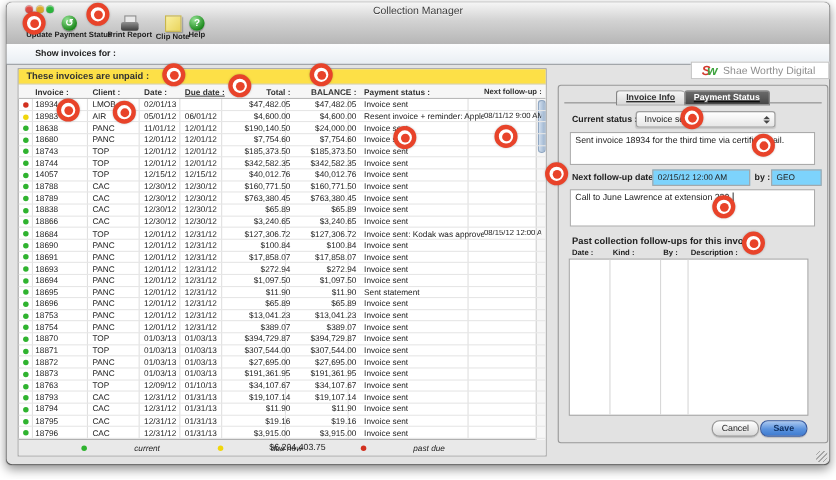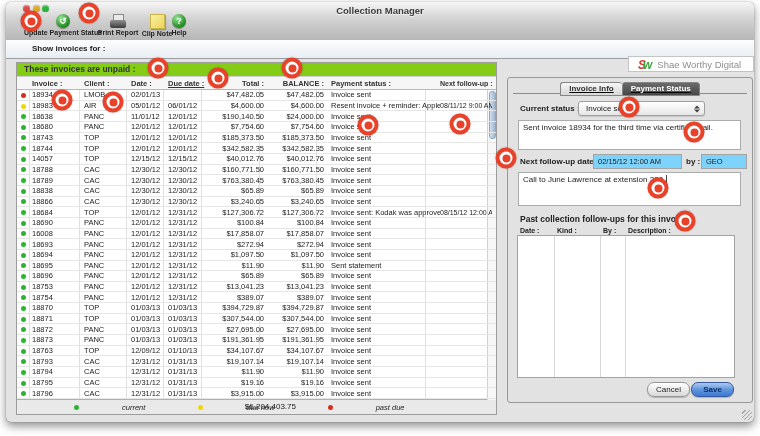--- a/index.html
+++ b/index.html
@@ -3,21 +3,21 @@
 <meta charset="utf-8">
 <style>
   html,body{margin:0;padding:0;background:#fff;}
   .stage{position:relative;width:760px;height:436px;background:#fff;overflow:hidden;
          font-family:"Liberation Sans",sans-serif;-webkit-font-smoothing:antialiased;}
   .window{position:absolute;left:6px;top:2px;width:748px;height:420px;border-radius:5px;
           background:#e3e3e3;box-shadow:0 4px 10px rgba(0,0,0,.45),0 0 1px rgba(0,0,0,.6);}
   
   .chrome{position:absolute;left:0;top:0;right:0;height:38px;border-radius:5px 5px 0 0;
           background:linear-gradient(#f6f6f6,#d2d2d2 45%,#b6b6b6);border-bottom:1px solid #8d8d8d;}
-  .win-title{position:absolute;left:0;right:0;top:3px;text-align:center;font-size:9.5px;font-weight:bold;
+  .win-title{position:absolute;left:0;right:0;top:3px;text-align:center;font-size:9.5px;font-weight:normal;
              color:#3c3c3c;text-shadow:0 1px 0 rgba(255,255,255,.7);}
   .lights{position:absolute;left:17px;top:3px;display:flex;gap:2.5px;}
   .light{width:7px;height:7px;border-radius:50%;box-shadow:inset 0 1px 1px rgba(255,255,255,.5),0 0 1px rgba(0,0,0,.5);}
   .light.red{background:#de4a43;} .light.yellow{background:#dca829;} .light.green{background:#2bb53c;}
   .tb-item{position:absolute;top:12px;display:flex;flex-direction:column;align-items:center;gap:1px;}
   .tb-label{font-size:7px;font-weight:600;color:#222;white-space:nowrap;}
   .orb{width:14px;height:14px;border-radius:50%;display:flex;align-items:center;justify-content:center;
        background:radial-gradient(circle at 35% 28%,#93e293,#1f8b1f 70%,#0c5a0c);
        color:#fff;font-size:9px;font-weight:bold;box-shadow:0 1px 1px rgba(0,0,0,.35);}
   .printer{position:relative;width:16px;height:14px;}
@@ -33,21 +33,21 @@
   .dropdown{position:absolute;background:linear-gradient(#fff,#e6e6e6);border:1px solid #9f9f9f;
             border-radius:3px;font-size:8px;color:#222;box-shadow:0 1px 1px rgba(0,0,0,.12);}
   .dropdown .dval{position:absolute;left:7px;top:2px;white-space:nowrap;}
   .stepper{position:absolute;right:4px;top:50%;transform:translateY(-50%);display:flex;flex-direction:column;gap:1px;}
   .stepper i{display:block;width:0;height:0;border-left:3px solid transparent;border-right:3px solid transparent;}
   .stepper .up{border-bottom:3.5px solid #444;} .stepper .down{border-top:3.5px solid #444;}
   .filter-dd{left:82px;top:2px;width:180px;height:13px;margin-top:24px;}
   
   .tablebox{position:absolute;left:10px;top:60px;width:479px;height:351px;background:#fff;
             border:1px solid #9c9c9c;display:flex;flex-direction:column;}
-  .t-title{height:13px;background:#84cc16;border-bottom:1px solid #cfcfcf;font-size:8.5px;font-weight:bold;
+  .t-title{height:13px;background:#fde047;border-bottom:1px solid #cfcfcf;font-size:8.5px;font-weight:bold;
            color:#333;padding-left:7px;line-height:13px;}
   .t-head{height:12px;background:#f6f6f6;border-bottom:1px solid #b9b9b9;display:flex;align-items:center;
           font-size:7.5px;font-weight:bold;color:#333;position:relative;z-index:2;}
   .t-body{flex:1;display:flex;flex-direction:column;position:relative;}
   .trow{flex:1;display:flex;align-items:center;border-bottom:1px solid #e6e6e6;font-size:7.5px;color:#222;
         position:relative;z-index:1;}
   .c{display:block;white-space:nowrap;overflow:hidden;}
   .col-dot{width:12px;text-align:center;}
   .col-inv{width:50px;padding-left:3px;}
   .col-cli{width:47px;padding-left:2px;}
@@ -311,21 +311,21 @@
             <span class="c col-cli">PANC</span>
             <span class="c col-date">12/01/12</span>
             <span class="c col-due">12/31/12</span>
             <span class="c col-tot">$100.84</span>
             <span class="c col-bal">$100.84</span>
             <span class="c col-pay">Invoice sent</span>
             <span class="c col-fup"></span>
           </div>
           <div class="trow">
             <span class="c col-dot"><i class="dot current"></i></span>
-            <span class="c col-inv">16008</span>
+            <span class="c col-inv">18691</span>
             <span class="c col-cli">PANC</span>
             <span class="c col-date">12/01/12</span>
             <span class="c col-due">12/31/12</span>
             <span class="c col-tot">$17,858.07</span>
             <span class="c col-bal">$17,858.07</span>
             <span class="c col-pay">Invoice sent</span>
             <span class="c col-fup"></span>
           </div>
           <div class="trow">
             <span class="c col-dot"><i class="dot current"></i></span>

